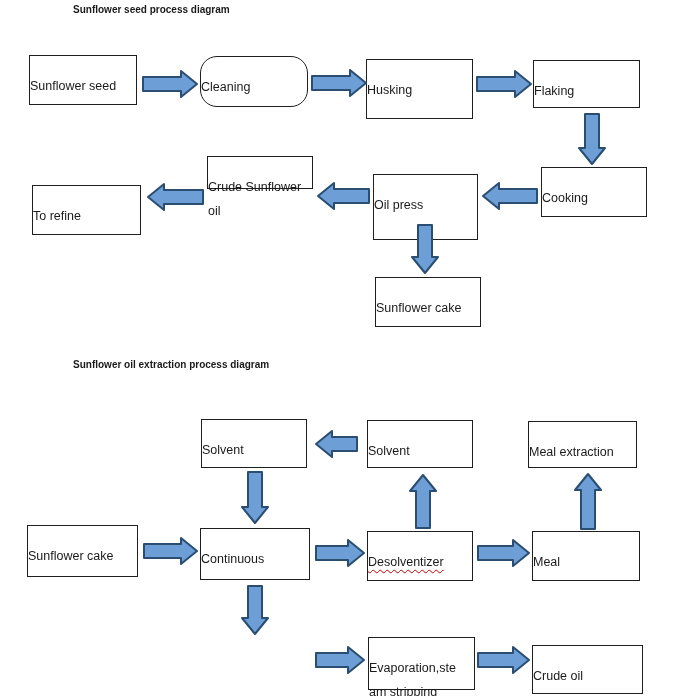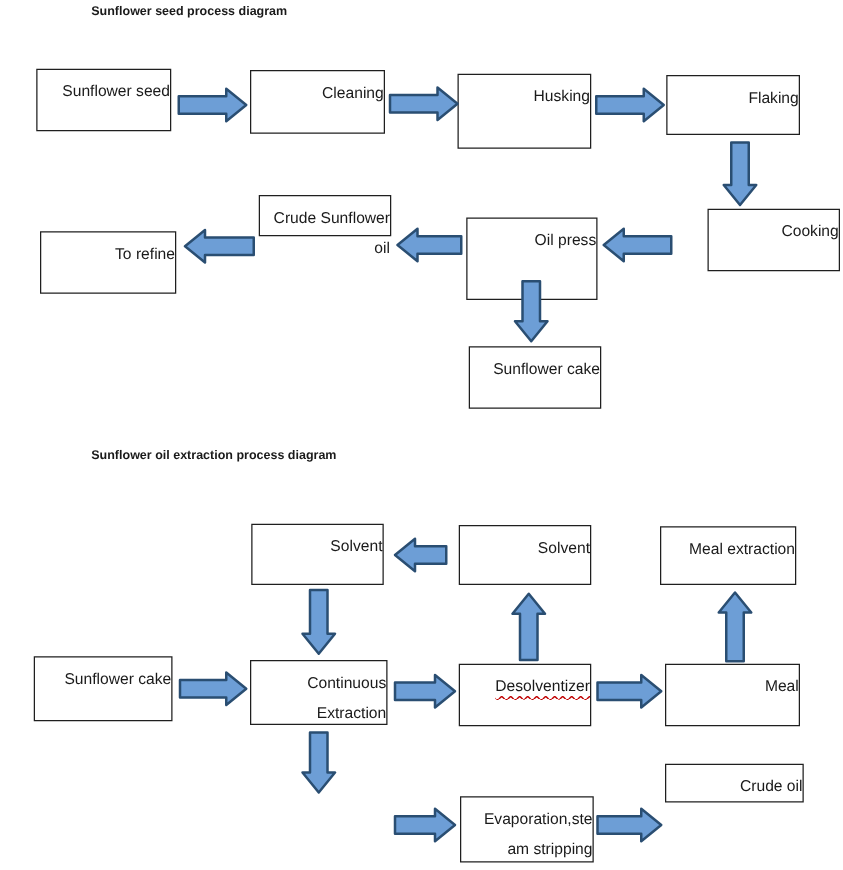--- a/index.html
+++ b/index.html
@@ -1,47 +1,47 @@
 <!DOCTYPE html>
 <html><head>
 <meta charset="utf-8">
 <style>
   html,body{margin:0;padding:0;background:#ffffff;}
   #page{position:relative;width:674px;height:696px;background:#ffffff;overflow:hidden;
         font-family:"Liberation Sans",sans-serif;color:#1a1a1a;}
   .title{position:absolute;font-size:10px;font-weight:bold;color:#1a1a1a;white-space:nowrap;}
   .node{position:absolute;box-sizing:border-box;background:#ffffff;border:1.5px solid #1f1f1f;
-        text-align:right;padding-top:5px;font-size:12.5px;}
+        text-align:left;padding-top:18px;font-size:12.5px;}
   .lbl{display:block;line-height:24px;white-space:nowrap;}
   .misspell{text-decoration-line:underline;text-decoration-style:wavy;
             text-decoration-color:#C00000;text-decoration-thickness:1px;text-underline-offset:3px;}
   #arrows{position:absolute;left:0;top:0;width:674px;height:696px;pointer-events:none;}
   .arrow{fill:#6D9ED6;stroke:#2A4E72;stroke-width:2;stroke-linejoin:round;}
 </style>
 </head>
 <body>
 
 <div id="page">
 
   <div class="title" style="left:73px;top:4px;">Sunflower seed process diagram</div>
 
   <div class="node" style="left:29px;top:55px;width:108px;height:50px;">
     <span class="lbl">Sunflower seed</span>
   </div>
-  <div class="node" style="left:200px;top:56px;width:108px;height:51px;">
+  <div class="node" style="left:200px;top:56px;width:108px;height:51px;border-radius:17px;">
     <span class="lbl">Cleaning</span>
   </div>
   <div class="node" style="left:366px;top:59px;width:107px;height:60px;">
     <span class="lbl">Husking</span>
   </div>
   <div class="node" style="left:533px;top:60px;width:107px;height:48px;">
     <span class="lbl">Flaking</span>
   </div>
 
-  <div class="node" style="left:541px;top:167px;width:106px;height:50px;margin-left:25px;">
+  <div class="node" style="left:541px;top:167px;width:106px;height:50px;">
     <span class="lbl">Cooking</span>
   </div>
   <div class="node" style="left:373px;top:174px;width:105px;height:66px;">
     <span class="lbl">Oil press</span>
   </div>
   <div class="node" style="left:207px;top:156px;width:106px;height:33px;">
     <span class="lbl">Crude Sunflower</span>
     <span class="lbl">oil</span>
   </div>
   <div class="node" style="left:32px;top:173px;width:109px;height:50px;margin-top:12px;">
@@ -62,34 +62,33 @@
   </div>
   <div class="node" style="left:528px;top:421px;width:109px;height:47px;">
     <span class="lbl">Meal extraction</span>
   </div>
 
   <div class="node" style="left:27px;top:525px;width:111px;height:52px;">
     <span class="lbl">Sunflower cake</span>
   </div>
   <div class="node" style="left:200px;top:528px;width:110px;height:52px;">
     <span class="lbl">Continuous</span>
-    <span class="lbl">Extraction</span>
   </div>
   <div class="node" style="left:367px;top:531px;width:106px;height:50px;">
     <span class="lbl"><span class="misspell">Desolventizer</span></span>
   </div>
   <div class="node" style="left:532px;top:531px;width:108px;height:50px;">
     <span class="lbl">Meal</span>
   </div>
 
   <div class="node" style="left:368px;top:637px;width:107px;height:53px;">
     <span class="lbl">Evaporation,ste</span>
     <span class="lbl">am stripping</span>
   </div>
-  <div class="node" style="left:532px;top:611px;width:111px;height:31px;">
+  <div class="node" style="left:532px;top:645px;width:111px;height:49px;">
     <span class="lbl">Crude oil</span>
   </div>
 
   <svg id="arrows" viewBox="0 0 674 696" xmlns="http://www.w3.org/2000/svg">
 
     <polygon class="arrow" points="143,77 181,77 181,71 197,84 181,97 181,91 143,91"></polygon>
     <polygon class="arrow" points="312,76 350,76 350,70 366,83 350,96 350,90 312,90"></polygon>
     <polygon class="arrow" points="477,77 515,77 515,71 531,84 515,97 515,91 477,91"></polygon>
 
     <polygon class="arrow" points="585,114 585,148 579,148 592,164 605,148 599,148 599,114"></polygon>

